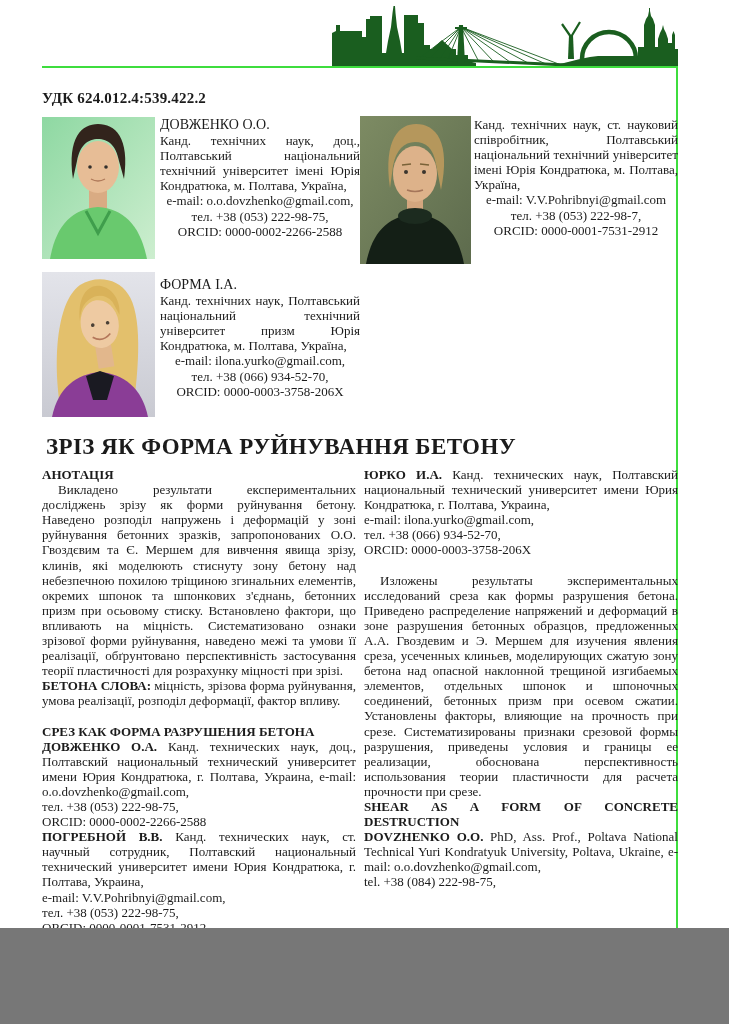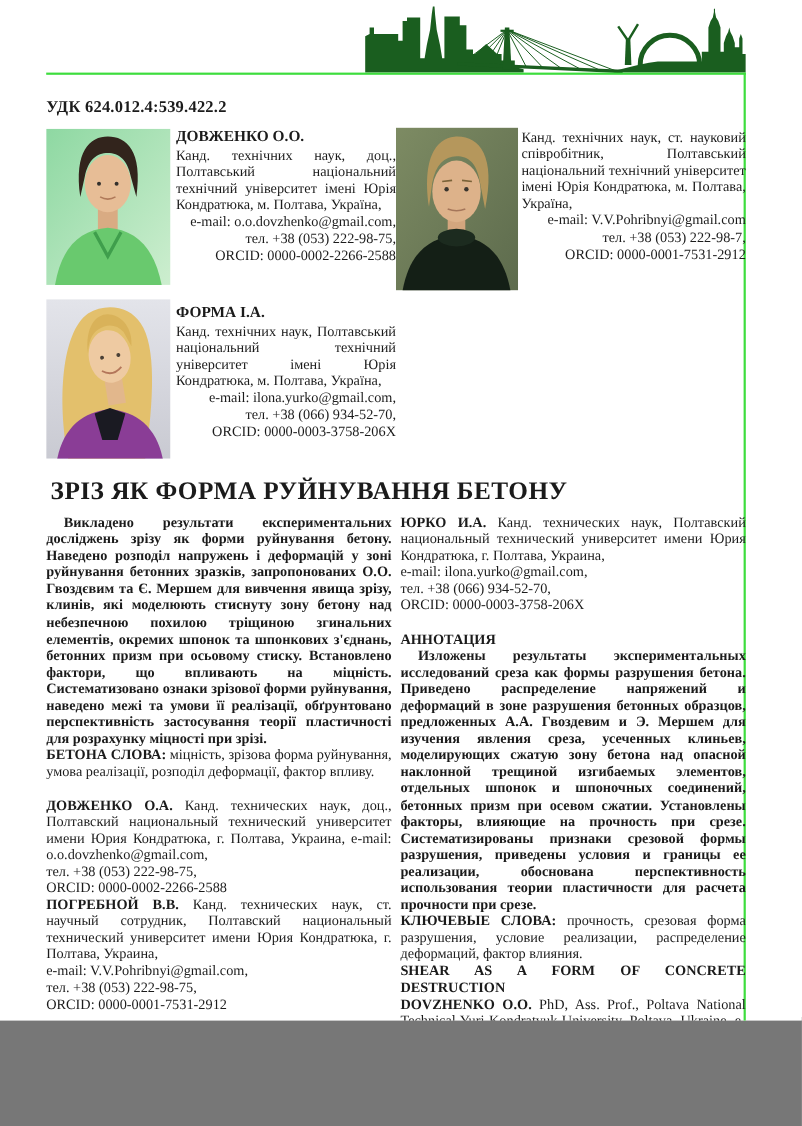--- a/index.html
+++ b/index.html
@@ -20,34 +20,34 @@
 
   .photo{position:absolute;display:block;}
   .photo1{left:42px;top:117px;}
   .photo2{left:360px;top:116px;}
   .photo3{left:42px;top:272px;}
 
   .author-card{position:absolute;font-size:13px;line-height:15.1px;}
   .card1{left:160px;top:117px;width:200px;}
   .card2{left:474px;top:117px;width:204px;}
   .card3{left:160px;top:277px;width:200px;}
-  .a-name{font-weight:bold;font-size:14px;margin-bottom:1px;}
+  .a-name{font-weight:normal;font-size:14px;margin-bottom:1px;}
   .a-aff{text-align:justify;}
-  .a-line{text-align:right;}
+  .a-line{text-align:center;}
 
   .article-title{
     position:absolute;left:42px;top:430px;width:600px;
     font-size:23px;font-weight:bold;letter-spacing:.4px;white-space:nowrap;
   }
 
   .col{position:absolute;top:467px;width:314px;font-size:13px;line-height:15.1px;text-align:justify;}
   .col-left{left:42px;}
   .col-right{left:364px;}
   .col-heading{font-weight:bold;text-align:justify;}
-  .col-para.indent{text-indent:16px;font-weight:bold;}
+  .col-para.indent{text-indent:16px;}
   .plain-line{text-align:left;text-indent:0;}
   .spacer{height:15px;}
   b{font-weight:bold;}
 
   .footer-journal{
     position:absolute;left:283px;top:980px;
     font-family:"Liberation Sans",sans-serif;font-weight:bold;
     font-size:16px;letter-spacing:.3px;color:var(--footer-green);
   }
   .house{position:absolute;left:673px;top:964px;}
@@ -164,43 +164,43 @@
   <div class="author-card card2">
     <div class="a-aff">Канд. технічних наук, ст. науковий співробітник, Полтавський національний технічний університет імені Юрія Кондратюка, м. Полтава, Україна,</div>
     <div class="a-lines">
         <div class="a-line">e-mail: V.V.Pohribnyi@gmail.com</div>
         <div class="a-line">тел. +38 (053) 222-98-7,</div>
         <div class="a-line">ORCID: 0000-0001-7531-2912</div>
       </div>
   </div>
   <div class="author-card card3">
     <div class="a-name">ФОРМА І.А.</div>
-    <div class="a-aff">Канд. технічних наук, Полтавський національний технічний університет імені Юрія Кондратюка, м. Полтава, Україна,</div>
+    <div class="a-aff">Канд. технічних наук, Полтавський національний технічний університет призм Юрія Кондратюка, м. Полтава, Україна,</div>
     <div class="a-lines">
         <div class="a-line">e-mail: ilona.yurko@gmail.com,</div>
         <div class="a-line">тел. +38 (066) 934-52-70,</div>
         <div class="a-line">ORCID: 0000-0003-3758-206X</div>
       </div>
   </div>
 
   <h1 class="article-title" style="margin:4px;">ЗРІЗ ЯК ФОРМА РУЙНУВАННЯ БЕТОНУ</h1>
 
   <div class="col col-left" id="left-col">
+      <div class="col-heading">АНОТАЦІЯ</div>
       <div class="col-para indent">Викладено результати експериментальних досліджень зрізу як форми руйнування бетону. Наведено розподіл напружень і деформацій у зоні руйнування бетонних зразків, запропонованих О.О. Гвоздєвим та Є. Мершем для вивчення явища зрізу, клинів, які моделюють стиснуту зону бетону над небезпечною похилою тріщиною згинальних елементів, окремих шпонок та шпонкових з'єднань, бетонних призм при осьовому стиску. Встановлено фактори, що впливають на міцність. Систематизовано ознаки зрізової форми руйнування, наведено межі та умови її реалізації, обґрунтовано перспективність застосування теорії пластичності для розрахунку міцності при зрізі.</div>
       <div class="col-para"><b>БЕТОНА СЛОВА:</b> міцність, зрізова форма руйнування, умова реалізації, розподіл деформації, фактор впливу.</div>
       <div class="spacer"></div>
+      <div class="col-heading">СРЕЗ КАК ФОРМА РАЗРУШЕНИЯ БЕТОНА</div>
       <div class="col-para"><b>ДОВЖЕНКО О.А.</b> Канд. технических наук, доц., Полтавский национальный технический университет имени Юрия Кондратюка, г. Полтава, Украина, e-mail: o.o.dovzhenko@gmail.com,<div class="plain-line">тел. +38 (053) 222-98-75,</div><div class="plain-line">ORCID: 0000-0002-2266-2588</div></div>
       <div class="col-para"><b>ПОГРЕБНОЙ В.В.</b> Канд. технических наук, ст. научный сотрудник, Полтавский национальный технический университет имени Юрия Кондратюка, г. Полтава, Украина,<div class="plain-line">e-mail: V.V.Pohribnyi@gmail.com,</div><div class="plain-line">тел. +38 (053) 222-98-75,</div><div class="plain-line">ORCID: 0000-0001-7531-2912</div></div>
     </div>
   <div class="col col-right" id="right-col">
       <div class="col-para"><b>ЮРКО И.А.</b> Канд. технических наук, Полтавский национальный технический университет имени Юрия Кондратюка, г. Полтава, Украина,<div class="plain-line">e-mail: ilona.yurko@gmail.com,</div><div class="plain-line">тел. +38 (066) 934-52-70,</div><div class="plain-line">ORCID: 0000-0003-3758-206X</div></div>
       <div class="spacer"></div>
-      <div class="col-heading">АННОТАЦИЯ</div>
       <div class="col-para indent">Изложены результаты экспериментальных исследований среза как формы разрушения бетона. Приведено распределение напряжений и деформаций в зоне разрушения бетонных образцов, предложенных А.А. Гвоздевим и Э. Мершем для изучения явления среза, усеченных клиньев, моделирующих сжатую зону бетона над опасной наклонной трещиной изгибаемых элементов, отдельных шпонок и шпоночных соединений, бетонных призм при осевом сжатии. Установлены факторы, влияющие на прочность при срезе. Систематизированы признаки срезовой формы разрушения, приведены условия и границы ее реализации, обоснована перспективность использования теории пластичности для расчета прочности при срезе.</div>
-      <div class="col-para"><b>КЛЮЧЕВЫЕ СЛОВА:</b> прочность, срезовая форма разрушения, условие реализации, распределение деформаций, фактор влияния.</div>
       <div class="col-heading">SHEAR AS A FORM OF CONCRETE DESTRUCTION</div>
       <div class="col-para"><b>DOVZHENKO O.O.</b> PhD, Ass. Prof., Poltava National Technical Yuri Kondratyuk University, Poltava, Ukraine, e-mail: o.o.dovzhenko@gmail.com,<div class="plain-line">tel. +38 (084) 222-98-75,</div></div>
     </div>
 
   <div class="footer-journal">НАУКА ТА БУДІВНИЦТВО 4(14)'2017</div>
 
   <svg class="house" width="46" height="50" viewBox="0 0 46 50">
     <rect x="9" y="10" width="6" height="10" style="fill:var(--accent)"></rect>
     <rect x="8" y="23" width="30" height="21" fill="#ffffff" style="stroke:var(--accent)" stroke-width="5"></rect>
     <path d="M3,25 L23,4 L43,25" fill="none" style="stroke:var(--accent)" stroke-width="5.5" stroke-linecap="square"></path>

